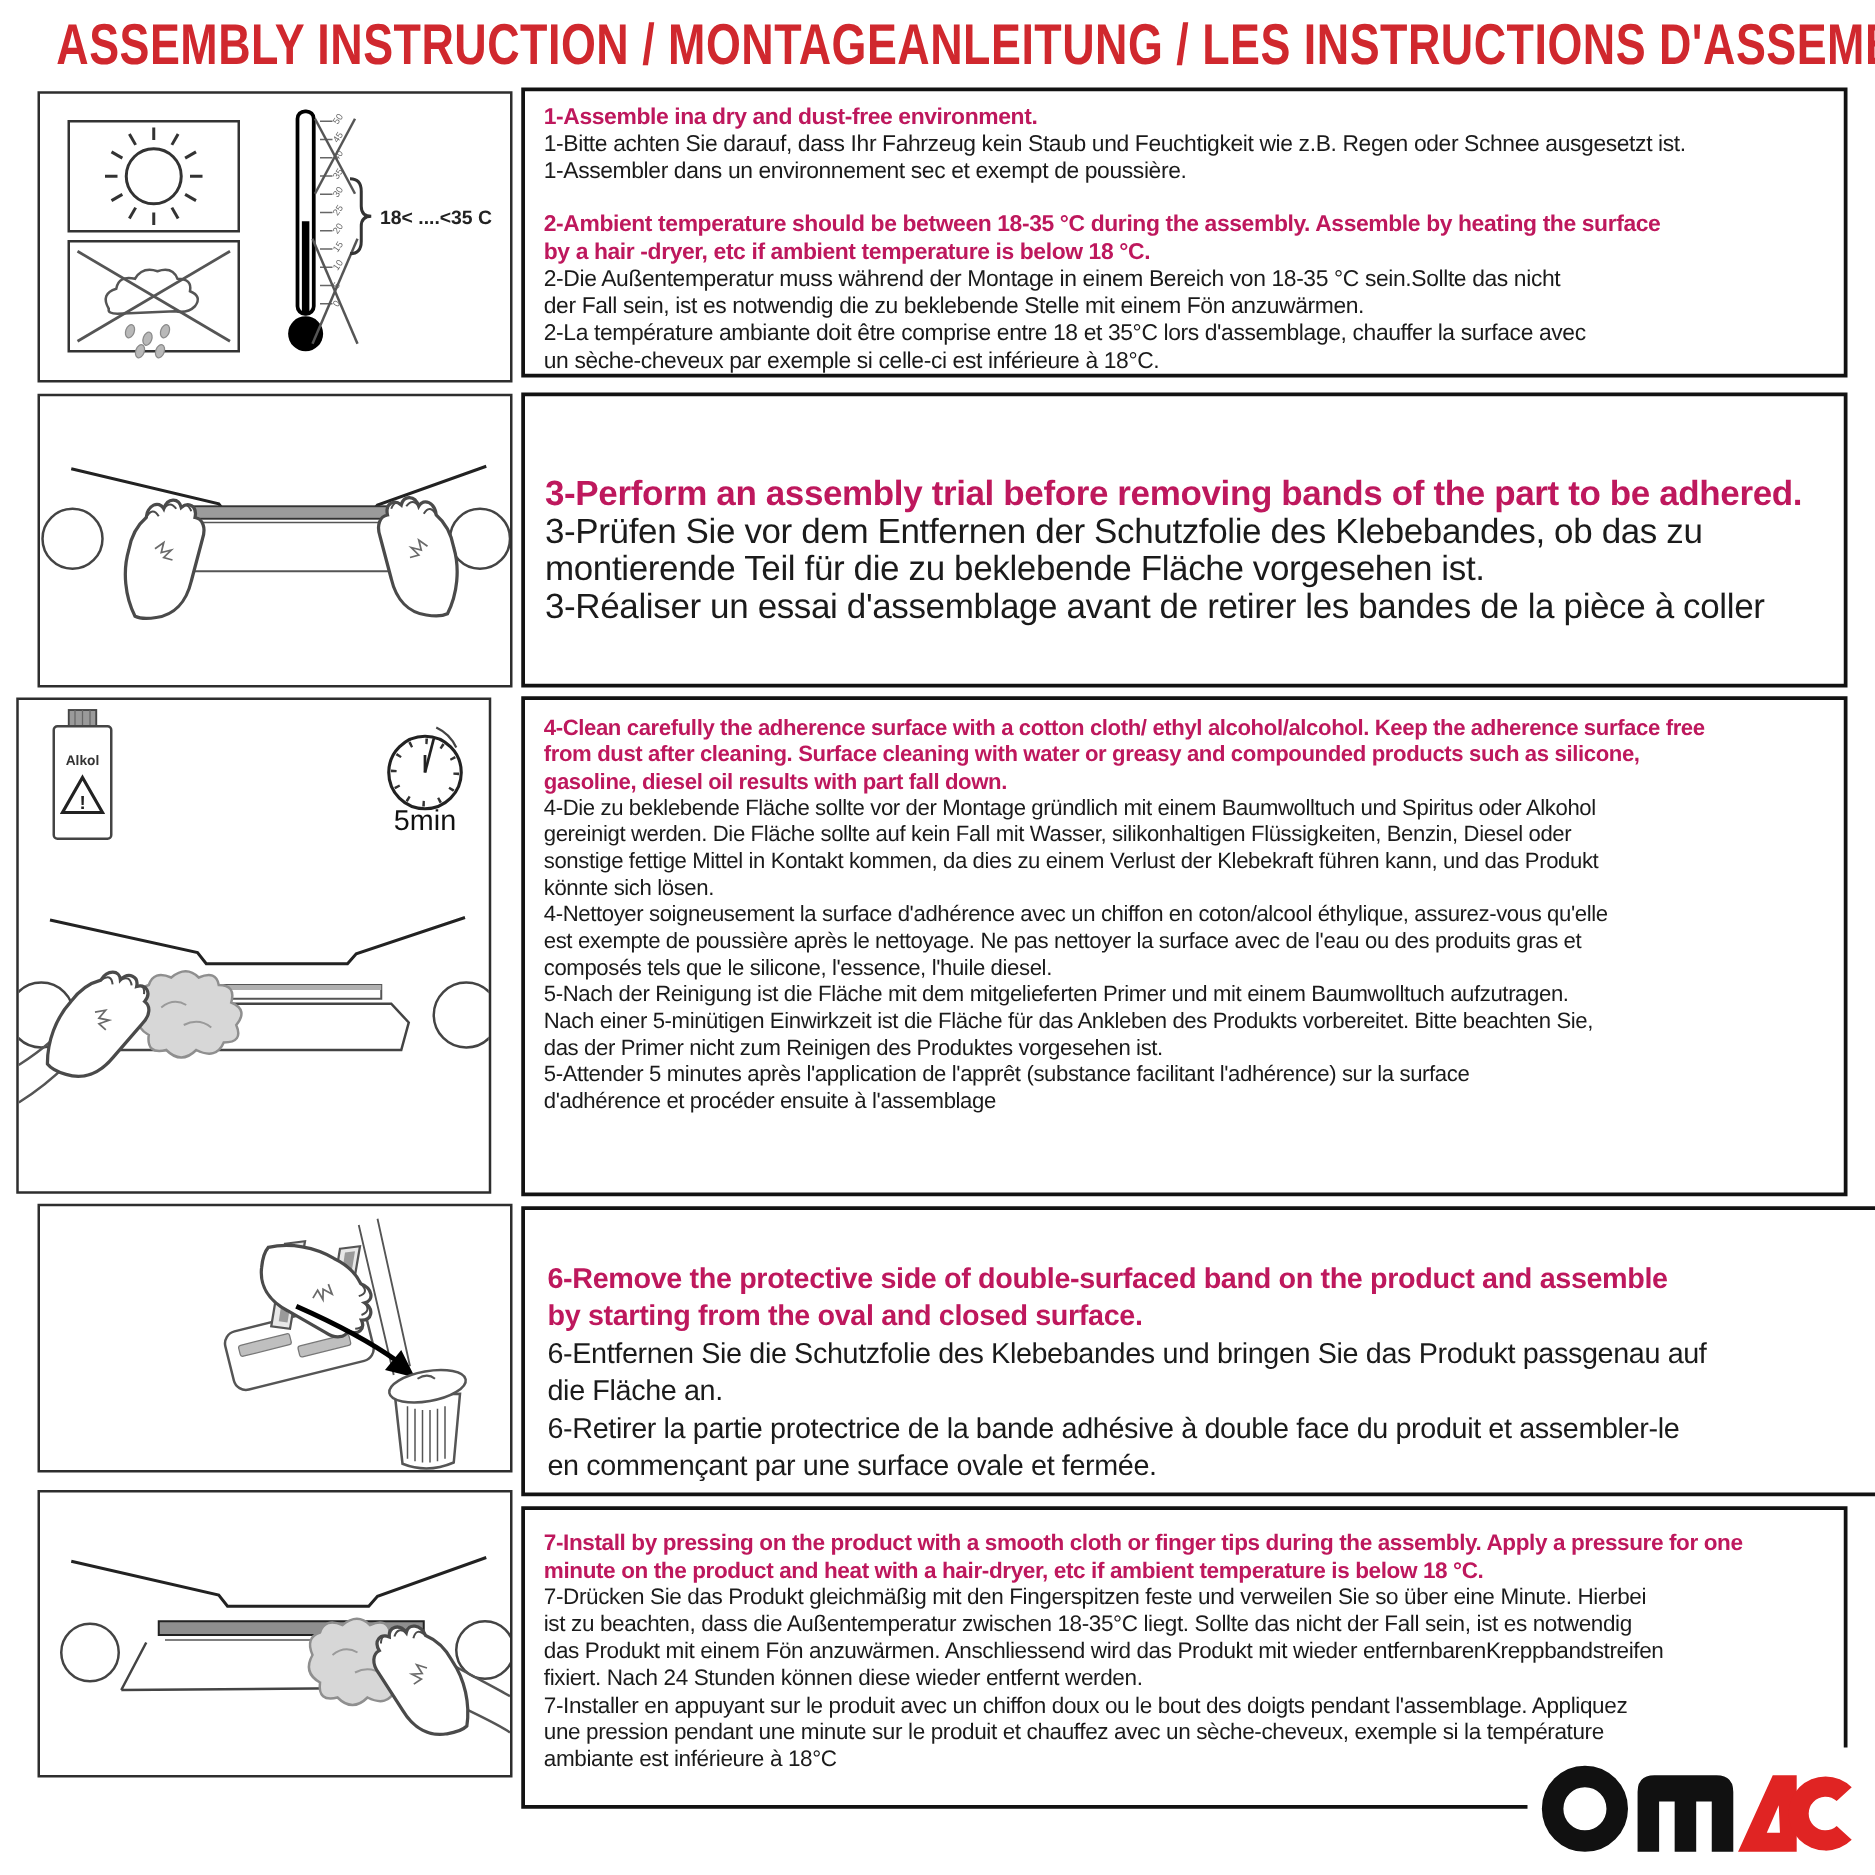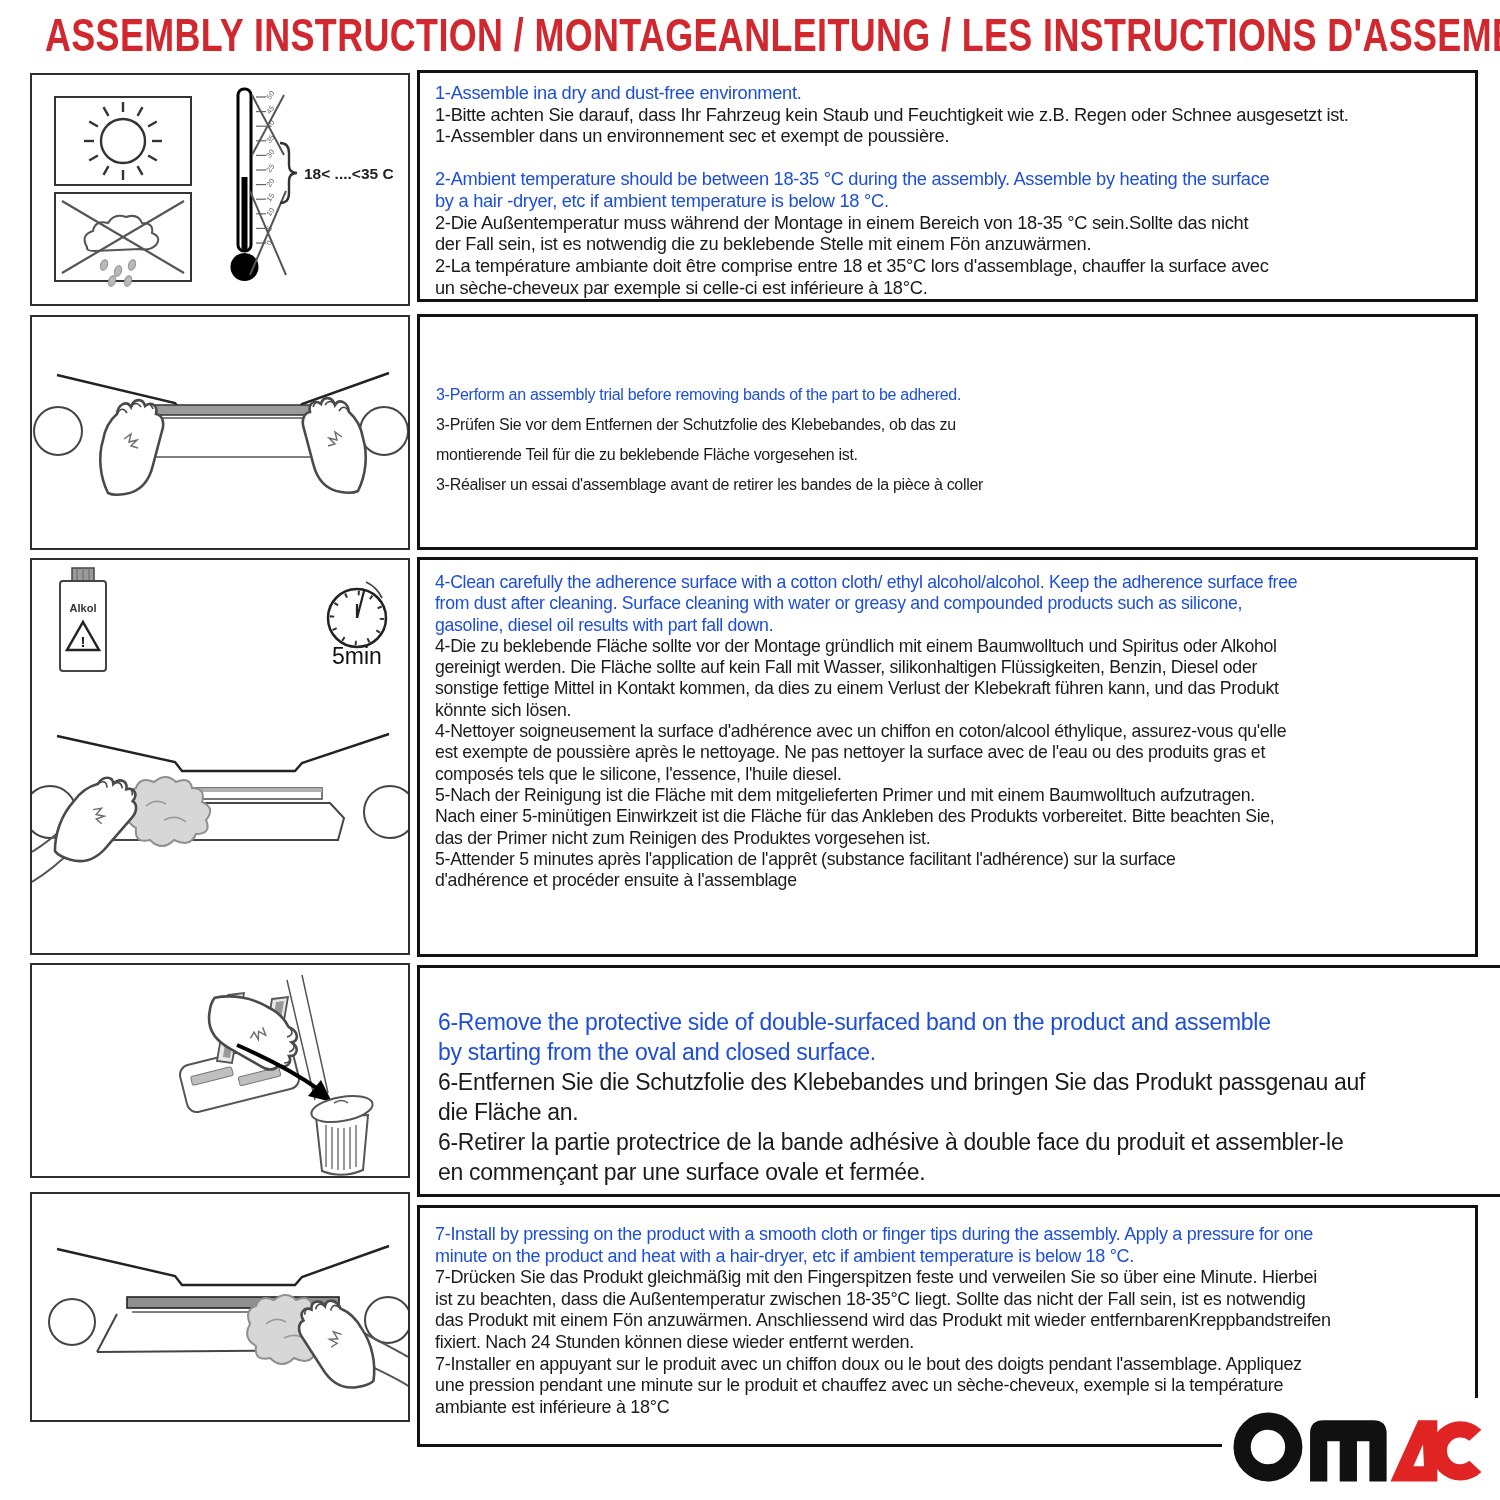--- a/index.html
+++ b/index.html
@@ -4,24 +4,24 @@
 <style>
   html,body{margin:0;padding:0;background:#fff;}
   .page{position:relative;width:1500px;height:1500px;background:#fff;overflow:hidden;
         font-family:"Liberation Sans","DejaVu Sans",sans-serif;color:#1b1b1b;}
   .title{position:absolute;left:45px;top:8px;font-size:46px;font-weight:bold;color:#d0282e;
          white-space:nowrap;transform:scaleX(0.78);transform-origin:left top;letter-spacing:0.5px;}
   .box{position:absolute;background:#fff;box-sizing:border-box;}
   .imgbox{border:2px solid #2e2e2e;}
   .textbox{border:3px solid #121212;}
   .textbox p{margin:0;white-space:pre-line;letter-spacing:-0.3px;}
-  .b{font-weight:normal;color:#1d4ed8;}
+  .b{font-weight:bold;color:#be185d;}
   
   .t1{font-size:18.3px;line-height:21.7px;padding:9px 24px 0 15px;}
-  .t2{font-size:16px;line-height:30px;padding:63px 28px 0 16px;}
+  .t2{font-size:28px;line-height:30px;padding:63px 28px 0 16px;}
   .t3{font-size:17.7px;line-height:21.3px;padding:12px 33px 0 15px;}
   .t4{font-size:23px;line-height:30px;padding:39px 28px 0 18px;}
   .t5{font-size:18px;line-height:21.6px;padding:16px 24px 0 15px;}
   .gap1{margin-top:21px !important;}
   .gap3{margin-top:13px !important;}
   svg{display:block;}
   .logo{position:absolute;left:1222px;top:1398px;width:268px;height:98px;background:#fff;}
 </style>
 </head>
 <body>
@@ -144,21 +144,21 @@
       </g>
     </svg>
   </div>
   <div class="box textbox t2" style="left:417px;top:314px;width:1061px;height:236px;">
     <p class="b">3-Perform an assembly trial before removing bands of the part to be adhered.</p>
     <p>3-Prüfen Sie vor dem Entfernen der Schutzfolie des Klebebandes, ob das zu
 montierende Teil für die zu beklebende Fläche vorgesehen ist.
 3-Réaliser un essai d'assemblage avant de retirer les bandes de la pièce à coller</p>
   </div>
 
-  <div class="box imgbox" style="left:30px;top:558px;width:380px;height:397px;">
+  <div class="box imgbox" style="left:13px;top:558px;width:380px;height:397px;">
     <svg viewBox="0 0 376 393" width="376" height="393">
       <g>
         <rect x="40" y="8" width="22" height="13" fill="#9a9a9a" stroke="#444" stroke-width="1.5"></rect>
         <line x1="45" y1="8" x2="45" y2="21" stroke="#666" stroke-width="1"></line>
         <line x1="51" y1="8" x2="51" y2="21" stroke="#666" stroke-width="1"></line>
         <line x1="57" y1="8" x2="57" y2="21" stroke="#666" stroke-width="1"></line>
         <rect x="28" y="21" width="46" height="90" rx="3" fill="#fff" stroke="#444" stroke-width="2"></rect>
         <text x="51" y="52" font-size="11" font-weight="bold" fill="#333" text-anchor="middle">Alkol</text>
         <path d="M51,62 L67,90 H35 Z" fill="none" stroke="#222" stroke-width="2.5"></path>
         <text x="51" y="87" font-size="15" font-weight="bold" fill="#222" text-anchor="middle">!</text>

